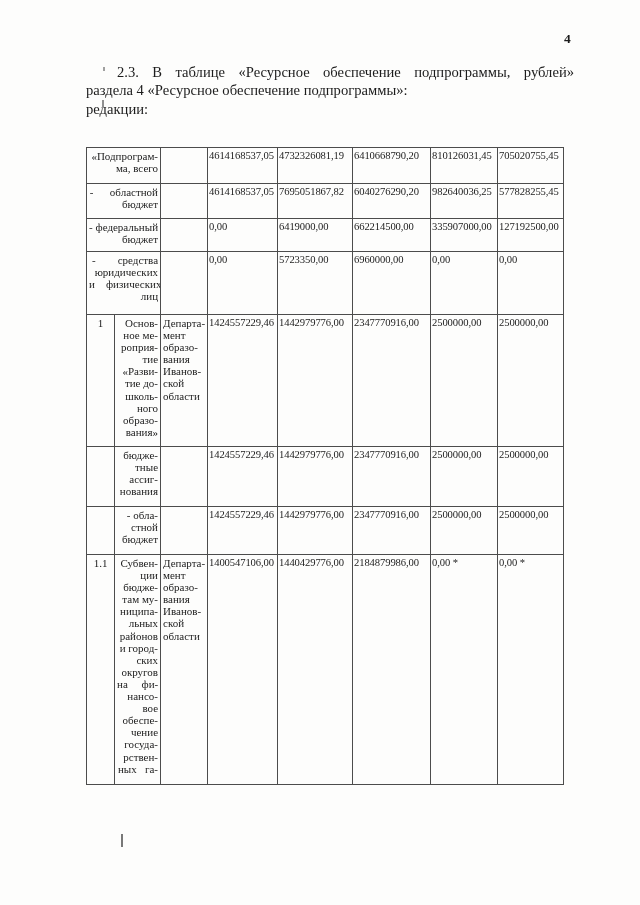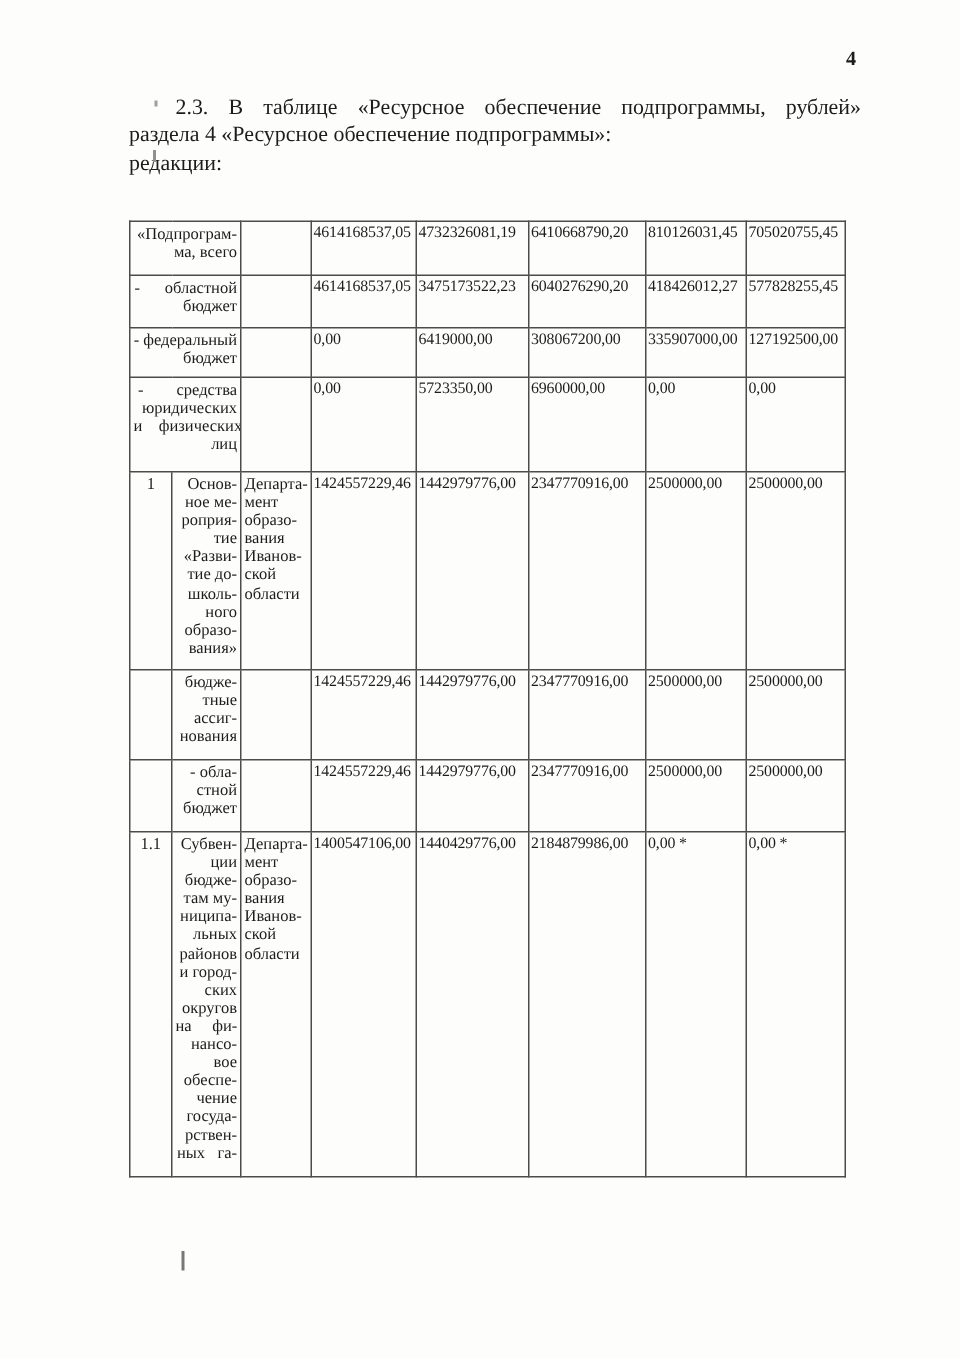--- a/index.html
+++ b/index.html
@@ -97,33 +97,33 @@
         <td class="num">810126031,45</td>
         <td class="num">705020755,45</td>
       </tr>
 
 
       <tr style="height:35px">
         <td colspan="2" class="lbl">-&nbsp;&nbsp;&nbsp;&nbsp;&nbsp;&nbsp;областной
 бюджет</td>
         <td class="exec"></td>
         <td class="num">4614168537,05</td>
-        <td class="num">3475173522,23</td>
+        <td class="num">7695051867,82</td>
         <td class="num">6040276290,20</td>
-        <td class="num">418426012,27</td>
+        <td class="num">982640036,25</td>
         <td class="num">577828255,45</td>
       </tr>
 
       <tr style="height:33px">
         <td colspan="2" class="lbl">- федеральный
 бюджет</td>
         <td class="exec"></td>
         <td class="num">0,00</td>
         <td class="num">6419000,00</td>
-        <td class="num">308067200,00</td>
+        <td class="num">662214500,00</td>
         <td class="num">335907000,00</td>
         <td class="num">127192500,00</td>
       </tr>
 
       <tr style="height:63px">
         <td colspan="2" class="lbl">-&nbsp;&nbsp;&nbsp;&nbsp;&nbsp;&nbsp;&nbsp;&nbsp;средства
 юридических
 и&nbsp;&nbsp;&nbsp;&nbsp;физических
 лиц</td>
         <td class="exec"></td>

